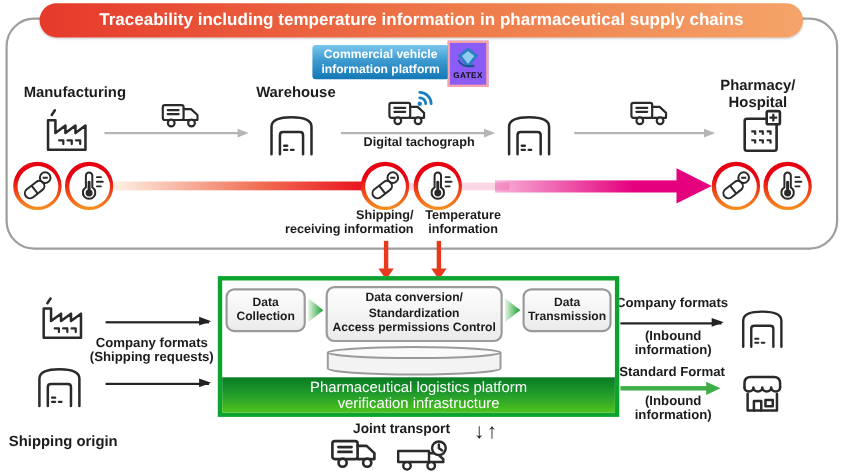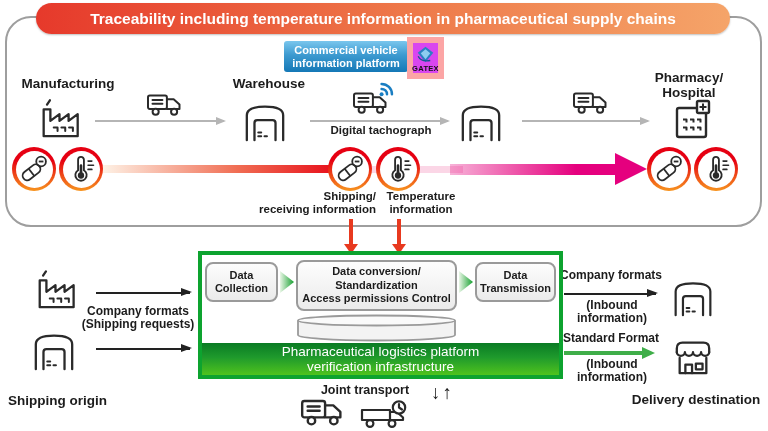--- a/index.html
+++ b/index.html
@@ -19,21 +19,21 @@
     color:#fff; font-weight:700; font-size:15.5px; display:flex; align-items:center; justify-content:center;
     box-shadow:0 1px 2px rgba(0,0,0,.25);
   }
   .badge{
     left:284px; top:41px; width:124px; height:31px; border-radius:3px;
     background:linear-gradient(180deg,#7ac6ed 0%,#3d9ad0 45%,#1478b6 100%);
     color:#fff; font-weight:700; font-size:11px; line-height:13px; text-align:center;
     display:flex; align-items:center; justify-content:center; white-space:pre-line;
   }
   .gatex{
-    left:407px; top:37px; width:37px; height:42px; background:#d946ef; border:6px solid #fca5a5;
+    left:407px; top:37px; width:37px; height:42px; background:#8b5cf6; border:2px solid #fca5a5;
     display:flex; flex-direction:column; align-items:center; justify-content:flex-start; padding-top:2px;
   }
   .gatex-text{ font-size:7.5px; font-weight:700; color:#111; letter-spacing:.3px; }
 
   
   .garrow{ height:0; border-top:2px solid #b5b5b5; }
   .garrow::after{ content:""; position:absolute; right:-2px; top:-5.5px;
     border-left:10px solid #b5b5b5; border-top:4.5px solid transparent; border-bottom:4.5px solid transparent; }
   
   .barrow{ height:0; border-top:2.5px solid #222; }
@@ -295,21 +295,20 @@
   <svg class="abs" style="left:670px; top:276px;" width="46" height="42" viewBox="0 0 48 46">
       <use href="#sym-warehouse"></use>
     </svg>
   <div class="abs lbl" style="left:556px; top:332px; width:110px; font-size:12px;">Standard Format</div>
   <div class="abs grarrow" style="left:564px; top:351px; width:80px;"></div>
   <div class="abs lbl" style="left:556px; top:358px; width:112px; font-size:12px;">(Inbound
 information)</div>
   <svg class="abs" style="left:670px; top:336px;" width="46" height="40" viewBox="0 0 48 42">
       <use href="#sym-store"></use>
     </svg>
-  <div class="abs lbl" style="left:626px; top:392px; width:140px; font-size:13.5px;">Delivery destination</div>
 
   <div class="abs lbl" style="left:300px; top:383px; width:130px; font-size:12.5px;">Joint transport</div>
   <svg class="abs" style="left:300px; top:396px;" width="48" height="34" viewBox="0 0 44 30">
       <use href="#sym-truck"></use>
     </svg>
   <svg class="abs" style="left:358px; top:399px;" width="58" height="32" viewBox="0 0 56 32">
       <use href="#sym-clock-truck"></use>
     </svg>
   <div class="abs updown" style="left:431px; top:382px;">↓↑</div>
 

